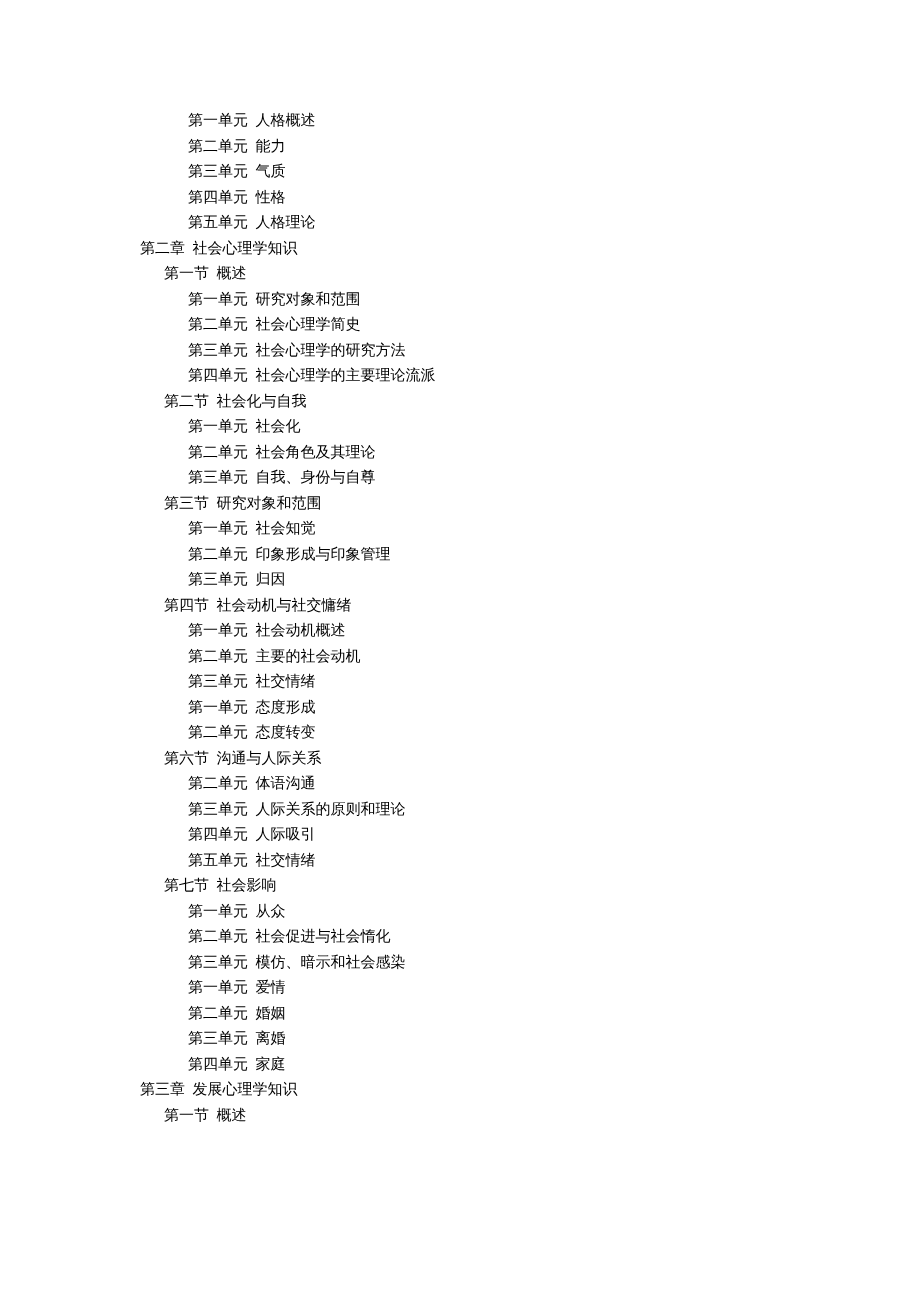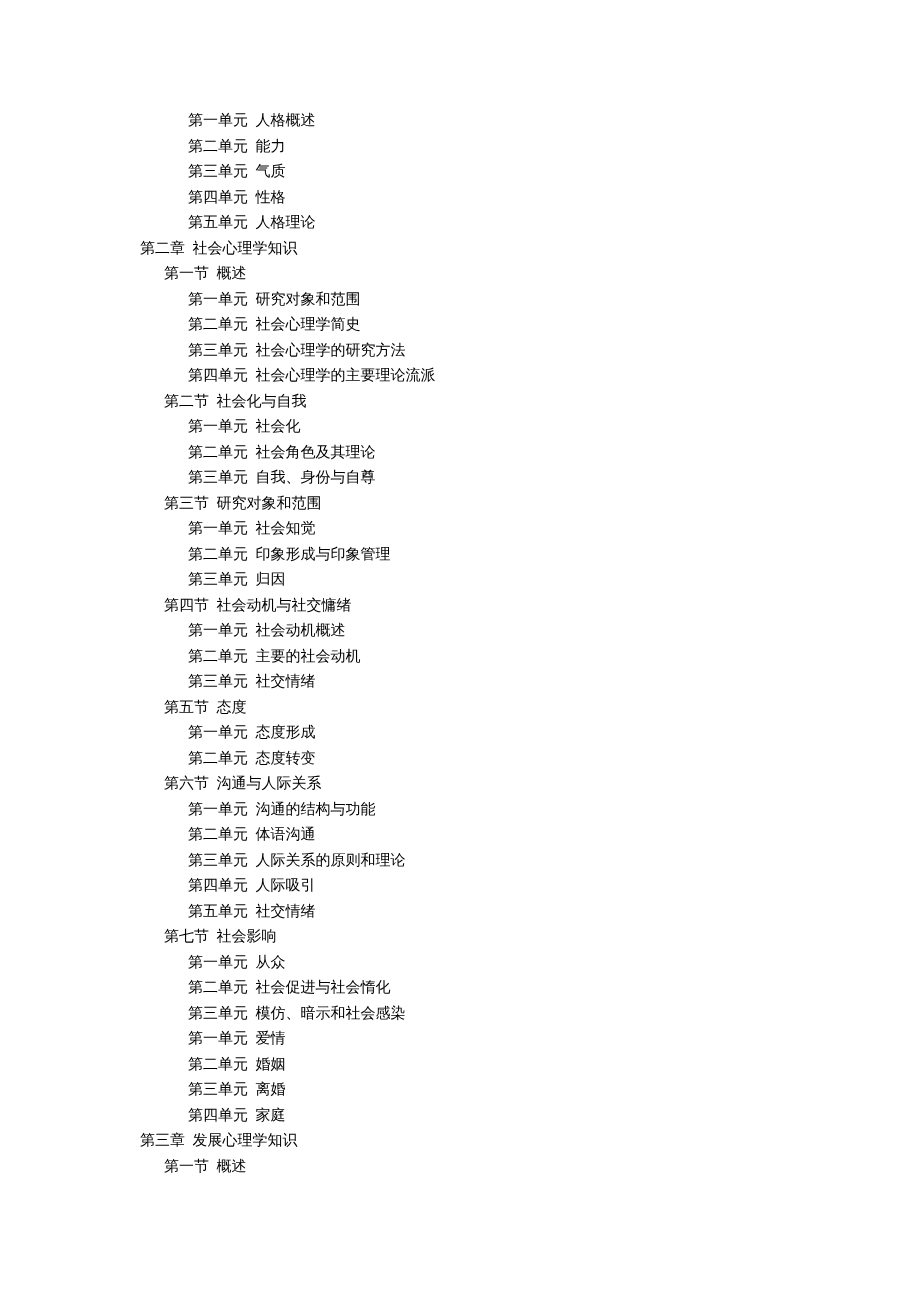--- a/index.html
+++ b/index.html
@@ -47,25 +47,23 @@
       <div class="line indent-unit">第二单元  社会角色及其理论</div>
       <div class="line indent-unit">第三单元  自我、身份与自尊</div>
       <div class="line indent-section">第三节  研究对象和范围</div>
       <div class="line indent-unit">第一单元  社会知觉</div>
       <div class="line indent-unit">第二单元  印象形成与印象管理</div>
       <div class="line indent-unit">第三单元  归因</div>
       <div class="line indent-section">第四节  社会动机与社交慵绪</div>
       <div class="line indent-unit">第一单元  社会动机概述</div>
       <div class="line indent-unit">第二单元  主要的社会动机</div>
       <div class="line indent-unit">第三单元  社交情绪</div>
-      <div class="line indent-section">第五节  态度</div>
       <div class="line indent-unit">第一单元  态度形成</div>
       <div class="line indent-unit">第二单元  态度转变</div>
       <div class="line indent-section">第六节  沟通与人际关系</div>
-      <div class="line indent-unit">第一单元  沟通的结构与功能</div>
       <div class="line indent-unit">第二单元  体语沟通</div>
       <div class="line indent-unit">第三单元  人际关系的原则和理论</div>
       <div class="line indent-unit">第四单元  人际吸引</div>
       <div class="line indent-unit">第五单元  社交情绪</div>
       <div class="line indent-section">第七节  社会影响</div>
       <div class="line indent-unit">第一单元  从众</div>
       <div class="line indent-unit">第二单元  社会促进与社会惰化</div>
       <div class="line indent-unit">第三单元  模仿、暗示和社会感染</div>
       <div class="line indent-unit">第一单元  爱情</div>
       <div class="line indent-unit">第二单元  婚姻</div>

